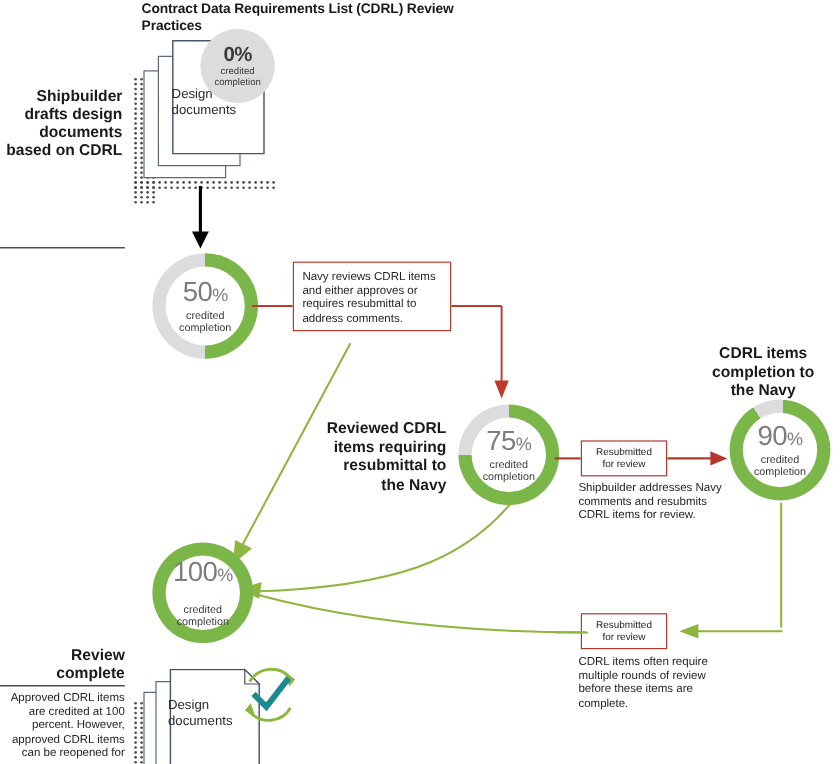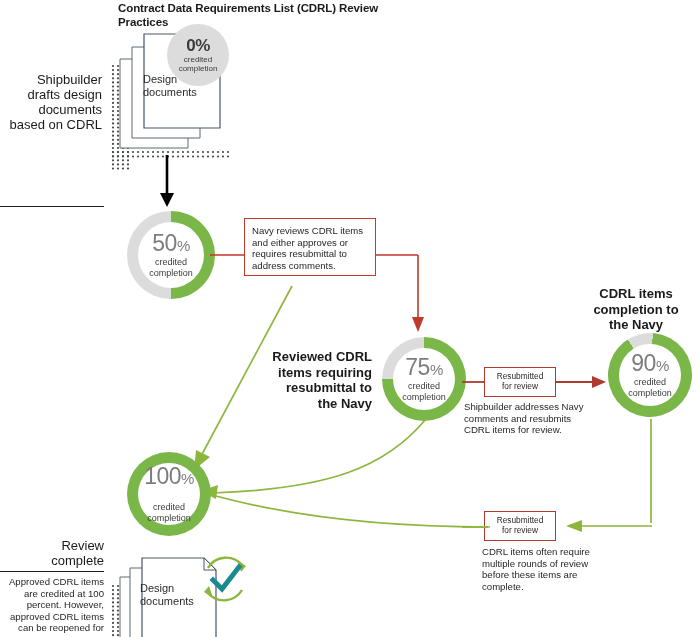--- a/index.html
+++ b/index.html
@@ -12,21 +12,21 @@
 
   
   #diagram-title{
     left:118px;top:2px;width:290px;
     font-size:11.5px;font-weight:bold;line-height:13.5px;
     color:#1a1a1a;letter-spacing:-0.1px;
   }
 
   
   .stage-head{
-    font-size:13px;font-weight:normal;line-height:15px;
+    font-size:13px;font-weight:bold;line-height:15px;
     text-align:right;color:#1a1a1a;
   }
   .stage-rule{
     border-top:1.6px solid #231f20;margin:3px 0 4px auto;
   }
   .stage-body{
     font-size:9.6px;line-height:11.6px;text-align:right;color:#231f20;
   }
 
   
@@ -325,21 +325,21 @@
 <div class="abs" style="left:462px;top:371px;">
   <svg width="148" height="22" viewBox="0 0 148 22">
     <line x1="0" y1="11" x2="22" y2="11" stroke="#b03a2e" stroke-width="1.8"></line>
     <line x1="94" y1="11" x2="134" y2="11" stroke="#b03a2e" stroke-width="1.8"></line>
     <path d="M144 11 L130 5 L130 17 Z" fill="#b03a2e"></path>
   </svg>
 </div>
 <div class="abs red-chip" style="left:484px;top:367px;width:72px;height:30px;white-space:pre-line;">Resubmitted
 for review</div>
 
-<div class="abs note" style="left:464px;top:401px;width:122px;">Shipbuilder addresses Navy comments and resubmits CDRL items for review.</div>
+<div class="abs note" style="left:482px;top:401px;width:122px;">Shipbuilder addresses Navy comments and resubmits CDRL items for review.</div>
 
 <div class="abs flow-head center" style="left:572px;top:286px;width:128px;white-space:pre-line;">CDRL items
 completion to
 the Navy</div>
 
 <div class="abs donut" style="left:608px;top:333px;width:84px;height:84px;
      background:conic-gradient(from 0deg, #dcdcdc 0deg 20deg, #7ab648 20deg 344deg, #dcdcdc 344deg 360deg);
      transform:rotate(-16deg);">
   <div class="hole" style="left:11px;top:11px;width:62px;height:62px;transform:rotate(16deg);">
     <div class="pct"><span>90</span><small>%</small></div>

